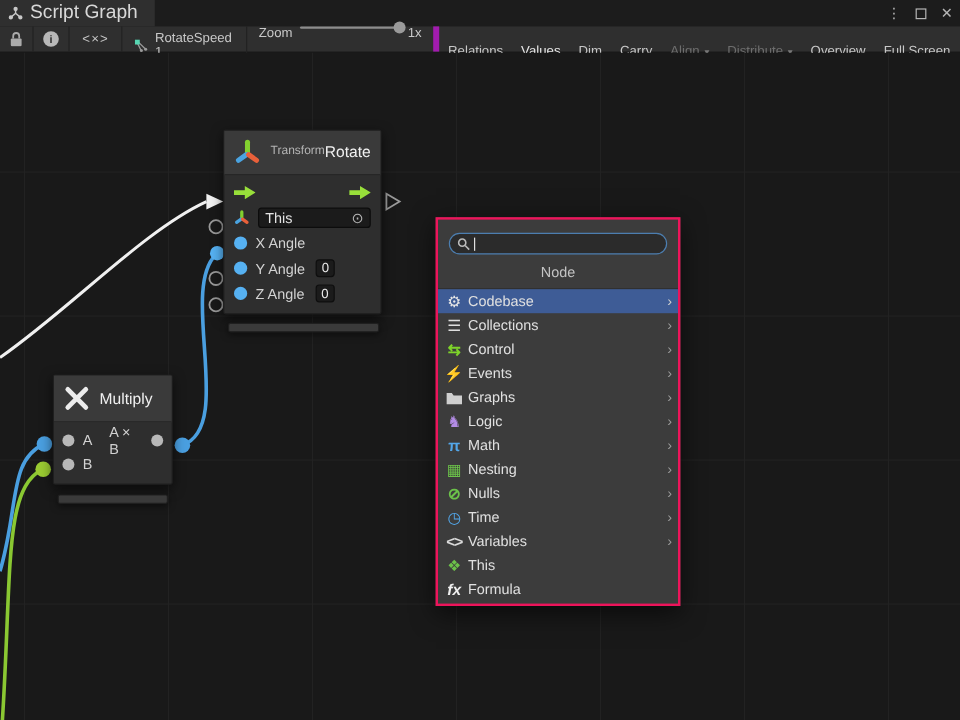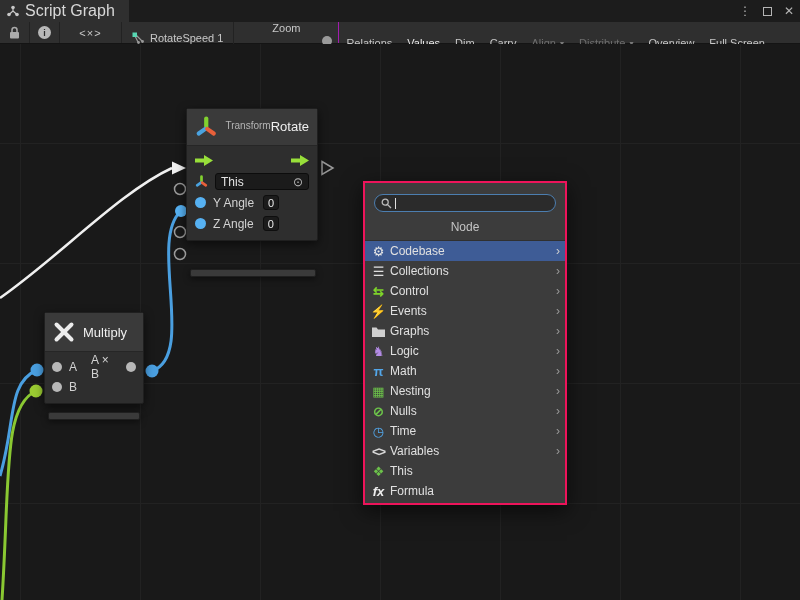--- a/index.html
+++ b/index.html
@@ -13,21 +13,21 @@
   .winctl .dots { font-size:12px; letter-spacing:0; }
   .winctl .maxbox { width:9px; height:9px; border:1.5px solid #b5b5b5; display:inline-block; }
   .winctl .x { font-size:12px; }
 
   
   .toolbar { position:absolute; top:22px; left:0; width:800px; height:22px; background:#2f2f2f; border-bottom:1px solid #141414; display:flex; align-items:stretch; font-size:11px; color:#c8c8c8; }
   .tbtn { display:flex; align-items:center; justify-content:center; padding:0 8px; border-right:1px solid #222; }
   .tbtn.icon { width:30px; }
   .tbtn.wide { width:62px; }
   .breadcrumb { display:flex; align-items:center; gap:5px; padding:16px 10px; border-right:1px solid #222; }
-  .zoomarea { display:flex; align-items:center; gap:6px; padding:0 10px; border-right:1px solid #a21caf;flex-direction:column; }
+  .zoomarea { display:flex; gap:6px; padding:0 10px; border-right:5px solid #a21caf; }
   .zoomtrack { position:relative; width:84px; height:2px; background:#8d8d8d; border-radius:1px; }
   .zoomhandle { position:absolute; right:-4px; top:-4px; width:10px; height:10px; border-radius:50%; background:#9a9a9a; }
   .tbtn.text { padding:0 7px; white-space:nowrap;margin-top:21px; }
   .tbtn.active { background:#515151; color:#e8e8e8; }
   .tbtn.disabled { color:#6e6e6e; }
   .dd-arrow { font-size:8px; color:#787878; margin-left:4px; }
   .infocirc { width:13px; height:13px; border-radius:50%; background:#b8b8b8; color:#2b2b2b; font-size:9px; font-weight:bold; display:flex; align-items:center; justify-content:center; }
   .codeglyph { color:#c8c8c8; font-size:11px; letter-spacing:1px; }
 
   
@@ -189,20 +189,24 @@
             <line x1="11" y1="14" x2="4" y2="19" stroke="#4aa3e0" stroke-width="5" stroke-linecap="round"></line>
             <line x1="13" y1="14" x2="20" y2="19" stroke="#e8603a" stroke-width="5" stroke-linecap="round"></line>
           </svg>
           <span class="thisfield">
             <span>This</span>
             <span class="picker">⊙</span>
           </span>
         </div>
         <div class="nrow">
           <span class="portdot blue"></span>
+          <span>X Angle</span>
+        </div>
+        <div class="nrow">
+          <span class="portdot blue"></span>
           <span>Y Angle</span>
           <span class="valbox">0</span>
         </div>
         <div class="nrow">
           <span class="portdot blue"></span>
           <span>Z Angle</span>
           <span class="valbox">0</span>
         </div>
       </div>
     </div>

